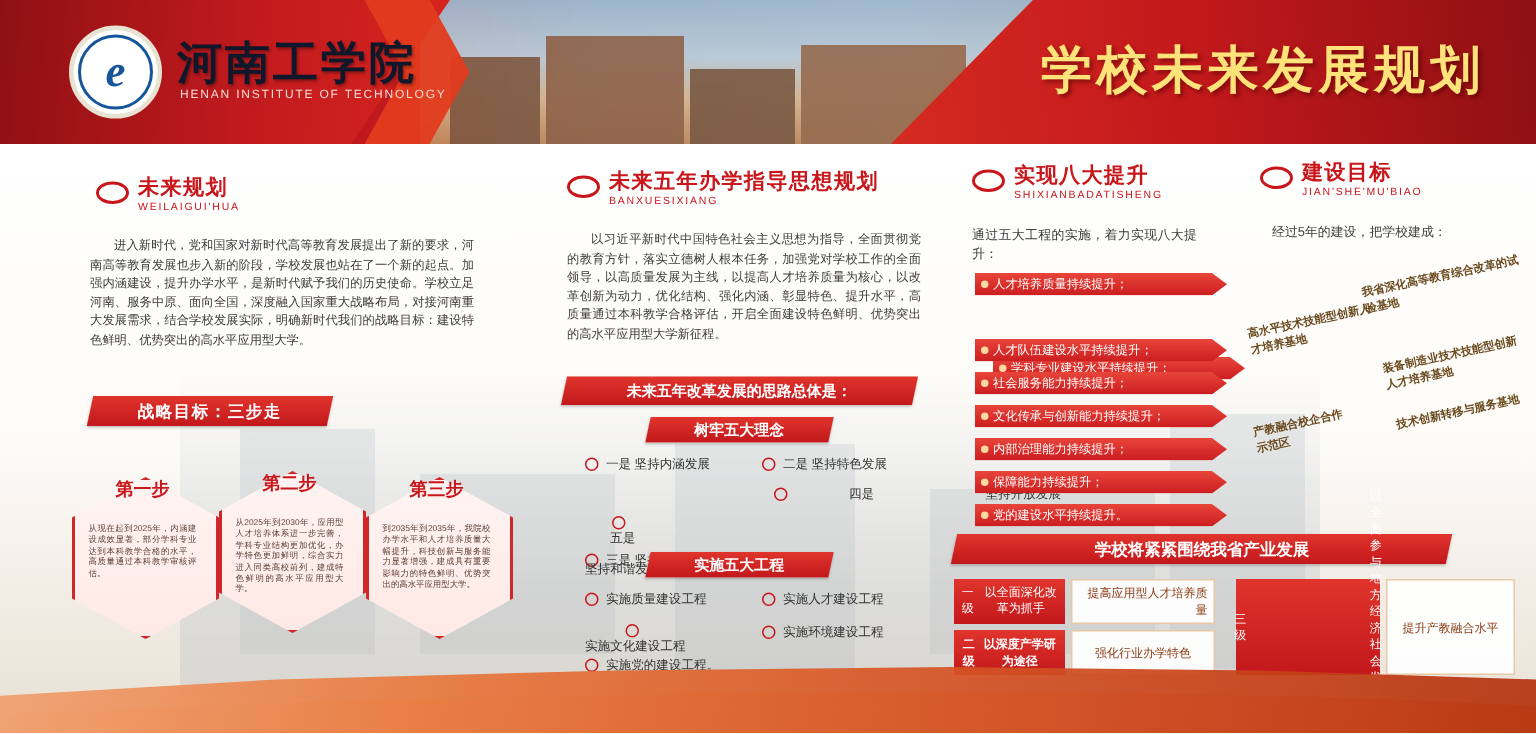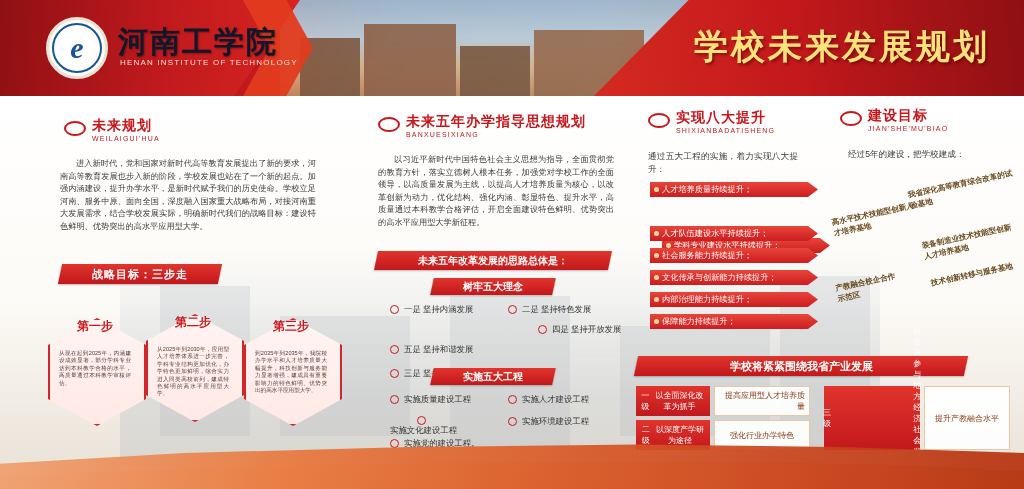--- a/index.html
+++ b/index.html
@@ -217,26 +217,26 @@
     <div class="bullet" style="left:508px;top:208px;">
       <span class="o"></span>
       <span>二是</span>&nbsp;
       <span>坚持特色发展</span>
     </div>
     <div class="bullet" style="left:390px;top:228px;margin-top:44px;">
       <span class="o"></span>
       <span>三是</span>&nbsp;
       <span>坚持创新发展</span>
     </div>
-    <div class="bullet" style="left:538px;top:228px;">
+    <div class="bullet" style="left:516px;top:228px;gap:36px;">
       <span class="o"></span>
       <span>四是</span>&nbsp;
       <span>坚持开放发展</span>
     </div>
-    <div class="bullet" style="left:390px;top:248px;">
+    <div class="bullet" style="left:390px;top:248px;flex-direction:column;">
       <span class="o"></span>
       <span>五是</span>&nbsp;
       <span>坚持和谐发展</span>
     </div>
 
     <div class="ribbon skew" style="left:432px;top:272px;width:122px;height:17px;font-size:10px;">
       <span>实施五大工程</span>
     </div>
 
     <div class="bullet" style="left:390px;top:298px;">
@@ -291,20 +291,24 @@
       <span>文化传承与创新能力持续提升；</span>
     </div>
     <div class="arrow-item" style="left:650px;top:196px;">
       <span class="arrow-dot"></span>
       <span>内部治理能力持续提升；</span>
     </div>
     <div class="arrow-item" style="left:650px;top:218px;">
       <span class="arrow-dot"></span>
       <span>保障能力持续提升；</span>
     </div>
+    <div class="arrow-item" style="left:650px;top:240px;">
+      <span class="arrow-dot"></span>
+      <span>党的建设水平持续提升。</span>
+    </div>
 
     <div class="sec-head" style="left:840px;top:12px;">
       <div class="oval"></div>
       <div>
         <div class="sec-cn">建设目标</div>
         <div class="sec-en">JIAN'SHE'MU'BIAO</div>
       </div>
     </div>
 
     <div class="para" style="left:848px;top:52px;width:120px;text-indent:0;font-size:8.6px;line-height:13px;">经过5年的建设，把学校建成：</div>
@@ -312,27 +316,27 @@
     <div class="tag-tilt" style="left:908px;top:82px;transform:rotate(-12deg);width:110px;white-space:normal;">我省深化高等教育综合改革的试验基地</div>
     <div class="tag-tilt" style="left:832px;top:112px;transform:rotate(-12deg);width:86px;white-space:normal;">高水平技术技能型创新人才培养基地</div>
     <div class="tag-tilt" style="left:922px;top:134px;transform:rotate(-12deg);width:98px;white-space:normal;">装备制造业技术技能型创新人才培养基地</div>
     <div class="tag-tilt" style="left:930px;top:172px;transform:rotate(-12deg);width:92px;white-space:normal;">技术创新转移与服务基地</div>
     <div class="tag-tilt" style="left:836px;top:180px;transform:rotate(-12deg);width:64px;white-space:normal;">产教融合校企合作示范区</div>
 
     <div class="ribbon skew" style="left:636px;top:260px;width:330px;height:20px;font-size:11px;">
       <span>学校将紧紧围绕我省产业发展</span>
     </div>
 
-    <div class="strip-red" style="left:636px;top:290px;width:74px;height:30px;">
+    <div class="strip-red" style="left:636px;top:290px;width:74px;height:30px;font-family:Liberation Mono, monospace;">
       <span>一级</span>&nbsp;
       <span>以全面深化改革为抓手</span>
     </div>
     <div class="strip-white" style="left:714px;top:290px;width:96px;height:30px;">提高应用型人才培养质量</div>
 
-    <div class="strip-red" style="left:636px;top:324px;width:74px;height:30px;">
+    <div class="strip-red" style="left:636px;top:324px;width:74px;height:30px;font-weight:bold;">
       <span>二级</span>&nbsp;
       <span>以深度产学研为途径</span>
     </div>
     <div class="strip-white" style="left:714px;top:324px;width:96px;height:30px;">强化行业办学特色</div>
 
     <div class="strip-red" style="left:824px;top:290px;width:96px;height:64px;gap:40px;">
       <span>三级</span>&nbsp;
       <span>以全面参与地方经济社会发展为契合点</span>
     </div>
     <div class="strip-white" style="left:924px;top:290px;width:86px;height:64px;">提升产教融合水平</div>

